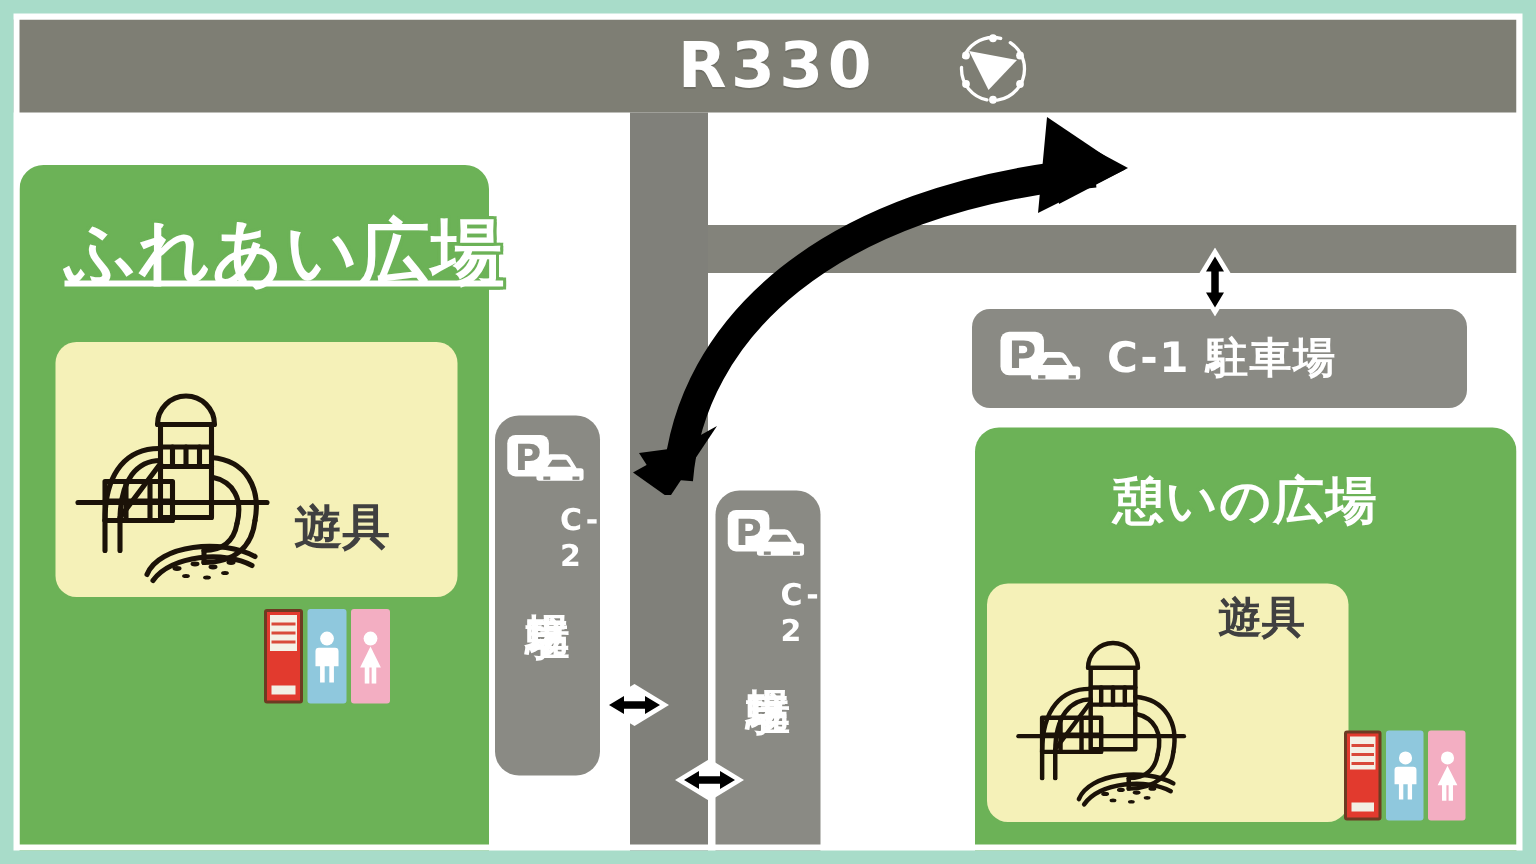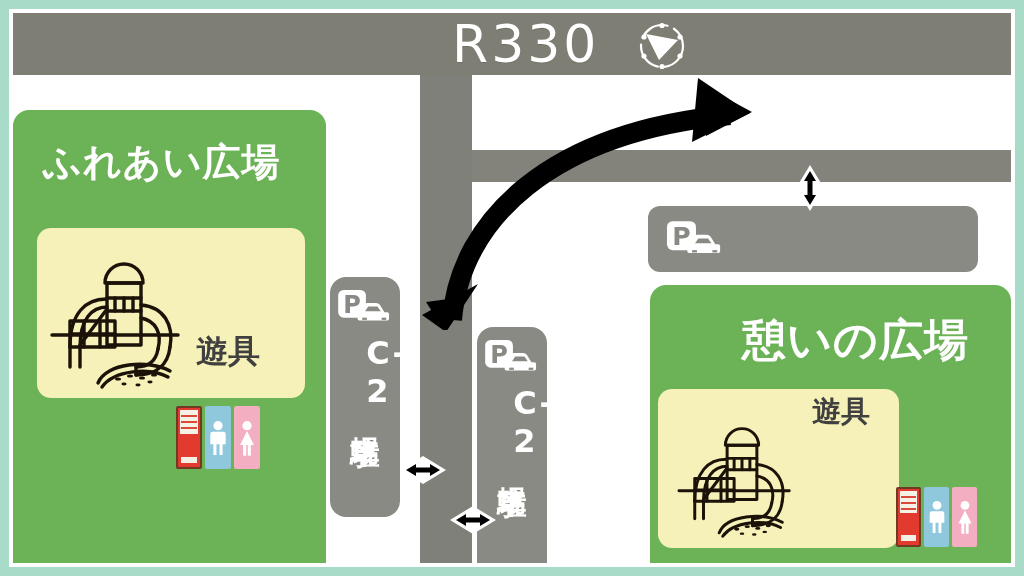--- a/index.html
+++ b/index.html
@@ -23,21 +23,21 @@
     position:absolute;left:420px;top:75px;width:52px;height:501px;
     background:#80807a;z-index:3;
   }
   .road-horz{
     position:absolute;left:472px;top:150px;width:539px;height:32px;
     background:#83837b;z-index:2;
   }
 
   .r330{
     position:absolute;left:452px;top:16px;z-index:6;
-    color:#ffffff;font-weight:normal;font-size:52px;letter-spacing:3px;
+    color:#ffffff;font-weight:bold;font-size:42px;letter-spacing:3px;
     line-height:56px;
     text-shadow:0 1px 0 rgba(0,0,0,.12);
   }
   .compass{
     position:absolute;left:634px;top:18px;width:56px;height:56px;z-index:6;
   }
   .dist-label{
     position:absolute;left:483px;top:95px;z-index:12;
     color:#141414;font-weight:bold;font-size:22px;letter-spacing:0px;
   }
@@ -52,22 +52,22 @@
   .plaza-left{left:13px;top:110px;width:313px;height:466px;border-radius:16px 16px 0 0;}
   .plaza-right{left:650px;top:285px;width:361px;height:291px;border-radius:16px 16px 0 0;}
 
   .plaza-title{
     position:absolute;color:#ffffff;font-weight:bold;z-index:9;
     letter-spacing:1px;
     text-shadow:
       2px 0 0 #6cb257,-2px 0 0 #6cb257,0 2px 0 #6cb257,0 -2px 0 #6cb257,
       2px 2px 0 #6cb257,-2px -2px 0 #6cb257,2px -2px 0 #6cb257,-2px 2px 0 #6cb257;
   }
-  .plaza-title-left{left:43px;top:137px;font-size:38px;}
-  .plaza-title-right{left:742px;top:311px;font-size:44px;}
+  .plaza-title-left{left:43px;top:137px;font-size:47px;text-decoration:underline;}
+  .plaza-title-right{left:742px;top:311px;font-size:34px;}
 
   
   .playcard{
     position:absolute;background:#f5f1b8;border-radius:14px;z-index:8;
   }
   .playcard-left{left:37px;top:228px;width:268px;height:170px;}
   .playcard-right{left:658px;top:389px;width:241px;height:159px;}
 
   .yugu{
     position:absolute;color:#404040;font-weight:bold;z-index:10;
@@ -105,21 +105,21 @@
   .pk-c1-label{
     color:#ffffff;font-weight:bold;font-size:28px;letter-spacing:1px;white-space:nowrap;
   }
   .pk-vert{
     width:70px;border-radius:16px;display:flex;flex-direction:column;align-items:center;
     padding-top:12px;box-sizing:border-box;
   }
   .pk-c2a{left:330px;top:277px;height:240px;}
   .pk-c2b{left:477px;top:327px;height:249px;border-radius:16px 16px 0 0;}
   .pk-code{
-    color:#ffffff;font-weight:bold;font-size:32px;letter-spacing:2px;margin-top:8px;margin-left:44px;
+    color:#ffffff;font-weight:bold;font-size:20px;letter-spacing:2px;margin-top:8px;margin-left:44px;
   }
   .pk-vert-jp{
     color:#ffffff;font-weight:bold;font-size:29px;line-height:35px;
     writing-mode:vertical-rl;text-orientation:upright;margin-top:4px;letter-spacing:0px;
   }
   .pico{display:block;}
 
   
   .dbl{position:absolute;z-index:20;}
   .dbl-v{left:790px;top:165px;width:40px;height:46px;}
@@ -319,20 +319,21 @@
 
   <div class="pk pk-c1">
     <svg class="pico" viewBox="0 0 60 40" width="58" height="39">
       <rect x="1" y="1" width="30" height="30" rx="6" fill="#ffffff"></rect>
       <text x="16" y="26" font-family="&quot;DejaVu Sans&quot;, sans-serif" font-size="26" font-weight="bold" fill="#8a8a84" text-anchor="middle">P</text>
       <path d="M24 25 l5 -8 a4 4 0 0 1 3 -2 h10 a5 5 0 0 1 4 2 l5 8 h3 a2 2 0 0 1 2 2 v5 a2 2 0 0 1 -2 2 h-30 a2 2 0 0 1 -2 -2 v-5 a2 2 0 0 1 2 -2 z" fill="#ffffff"></path>
       <path d="M30 24 l3.5 -5 h10 l3.5 5 z" fill="#8a8a84"></path>
       <rect x="27" y="31" width="5" height="2.4" fill="#8a8a84"></rect>
       <rect x="48" y="31" width="5" height="2.4" fill="#8a8a84"></rect>
     </svg>
+    <span class="pk-c1-label">C-1 駐車場</span>
   </div>
 
   <div class="pk pk-vert pk-c2a">
     <svg class="pico" viewBox="0 0 60 40" width="56" height="37">
       <rect x="1" y="1" width="30" height="30" rx="6" fill="#ffffff"></rect>
       <text x="16" y="26" font-family="&quot;DejaVu Sans&quot;, sans-serif" font-size="26" font-weight="bold" fill="#8a8a84" text-anchor="middle">P</text>
       <path d="M24 25 l5 -8 a4 4 0 0 1 3 -2 h10 a5 5 0 0 1 4 2 l5 8 h3 a2 2 0 0 1 2 2 v5 a2 2 0 0 1 -2 2 h-30 a2 2 0 0 1 -2 -2 v-5 a2 2 0 0 1 2 -2 z" fill="#ffffff"></path>
       <path d="M30 24 l3.5 -5 h10 l3.5 5 z" fill="#8a8a84"></path>
       <rect x="27" y="31" width="5" height="2.4" fill="#8a8a84"></rect>
       <rect x="48" y="31" width="5" height="2.4" fill="#8a8a84"></rect>

